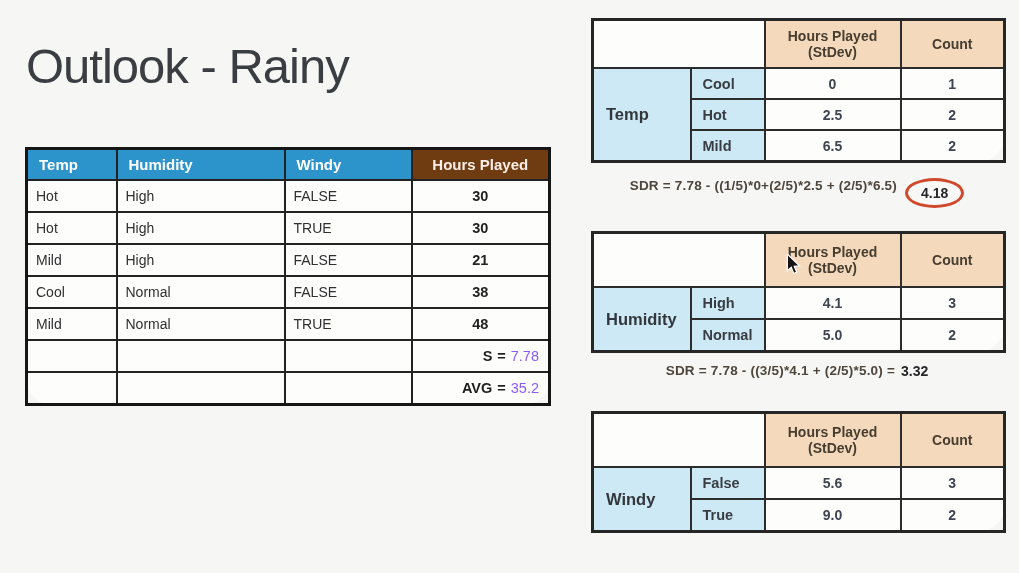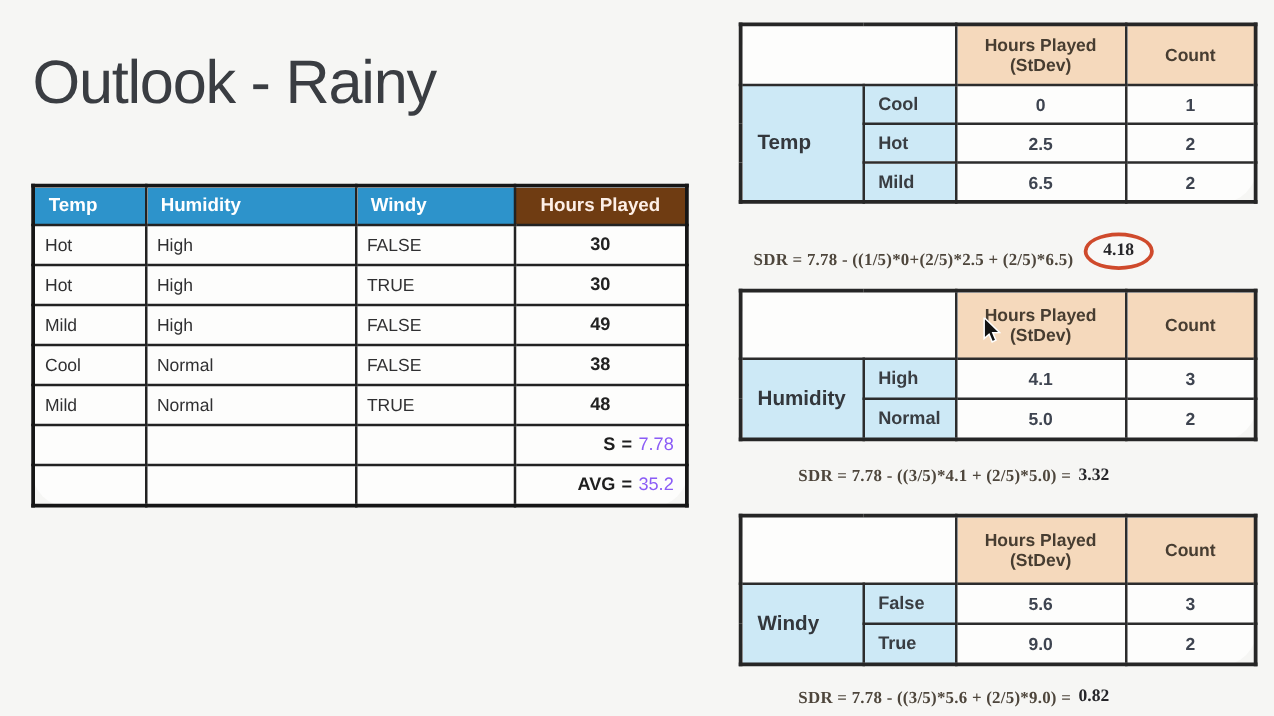--- a/index.html
+++ b/index.html
@@ -48,22 +48,22 @@
   .dt .cat{
     background:#cde9f6;font-weight:bold;font-size:14.5px;color:#393d42;
     text-align:left;padding-left:11px;
   }
   .dt .num{text-align:center;font-weight:600;font-size:14px;color:#3e4450;}
   .dt0{top:18px;}   .dt0 .hrow td{height:44px;} .dt0 .drow td{height:27px;}
   .dt1{top:231px;}  .dt1 .hrow td{height:50px;} .dt1 .drow td{height:28px;}
   .dt2{top:411px;}  .dt2 .hrow td{height:50px;} .dt2 .drow td{height:28px;}
   
   .sdr{
-    position:absolute;left:557px;width:412px;display:flex;
-    align-items:flex-end;justify-content:center;font-family:Liberation Serif, serif;
+    position:absolute;left:591px;width:412px;display:flex;
+    align-items:flex-start;justify-content:center;
   }
   .sdr0{top:178px;height:38px;}
   .sdr1{top:363px;height:26px;}
   .sdr2{top:540px;height:26px;}
   .formula{font-size:13.5px;font-weight:600;color:#4e463c;letter-spacing:.2px;white-space:nowrap;}
   .result{font-size:14px;font-weight:bold;color:#26262a;margin-left:6px;white-space:nowrap;}
   .circled{
     border:3.5px solid #cf4a2c;border-radius:50%;
     padding:4px 13px;margin-left:8px;background:rgba(255,255,255,.25);
   }
@@ -100,21 +100,21 @@
     <tr>
       <td class="txt">Hot</td>
       <td class="txt">High</td>
       <td class="txt">TRUE</td>
       <td class="val">30</td>
     </tr>
     <tr>
       <td class="txt">Mild</td>
       <td class="txt">High</td>
       <td class="txt">FALSE</td>
-      <td class="val">49</td>
+      <td class="val">21</td>
     </tr>
     <tr>
       <td class="txt">Cool</td>
       <td class="txt">Normal</td>
       <td class="txt">FALSE</td>
       <td class="val">38</td>
     </tr>
     <tr>
       <td class="txt">Mild</td>
       <td class="txt">Normal</td>
@@ -235,22 +235,18 @@
       <td class="num">5.6</td>
       <td class="num">3</td>
     </tr>
     <tr class="drow">
       <td class="cat">True</td>
       <td class="num">9.0</td>
       <td class="num">2</td>
     </tr>
   </tbody>
     </table>
-  <div class="sdr sdr2">
-    <span class="formula">SDR = 7.78 - ((3/5)*5.6 + (2/5)*9.0) =</span>
-    <span class="result">0.82</span>
-  </div>
 
   <svg class="cursor" viewBox="0 0 12 17">
     <path d="M1 0 L1 13.6 L4.2 10.8 L6.2 15.8 L8.6 14.7 L6.6 9.9 L11 9.7 Z" fill="#141414" stroke="#ffffff" stroke-width="1"></path>
   </svg>
 
 </div>
 
 </body></html>

